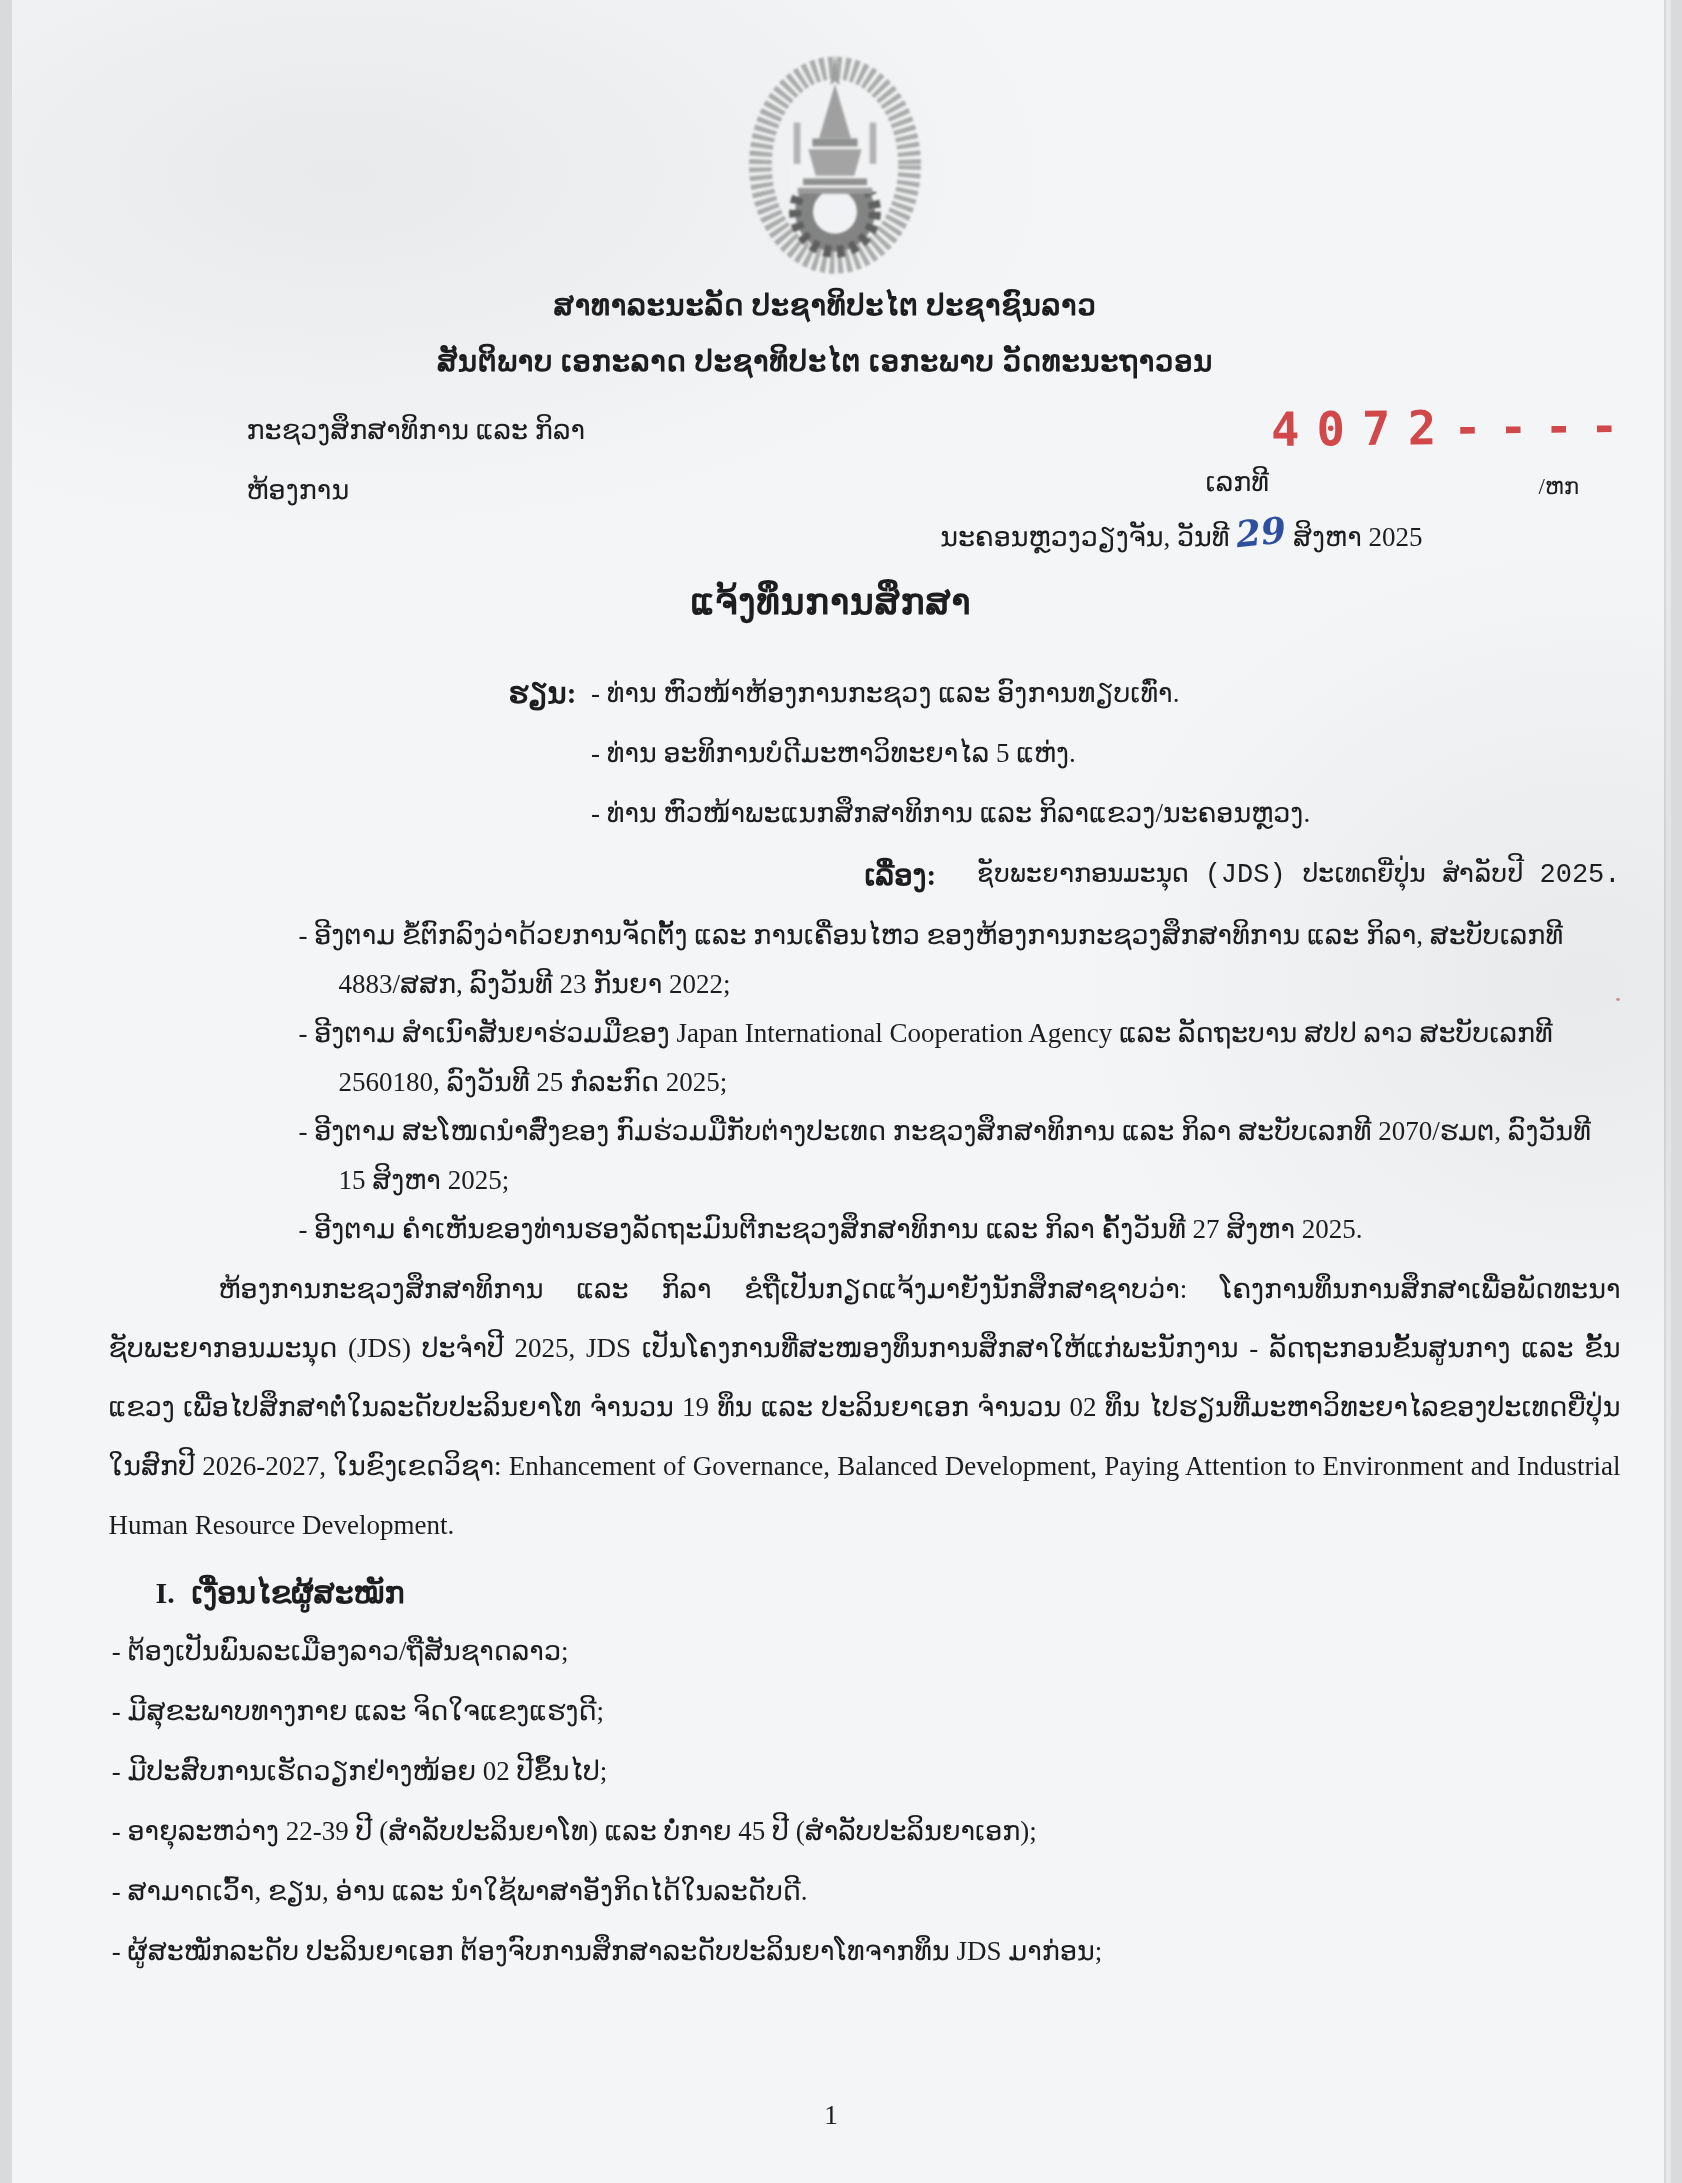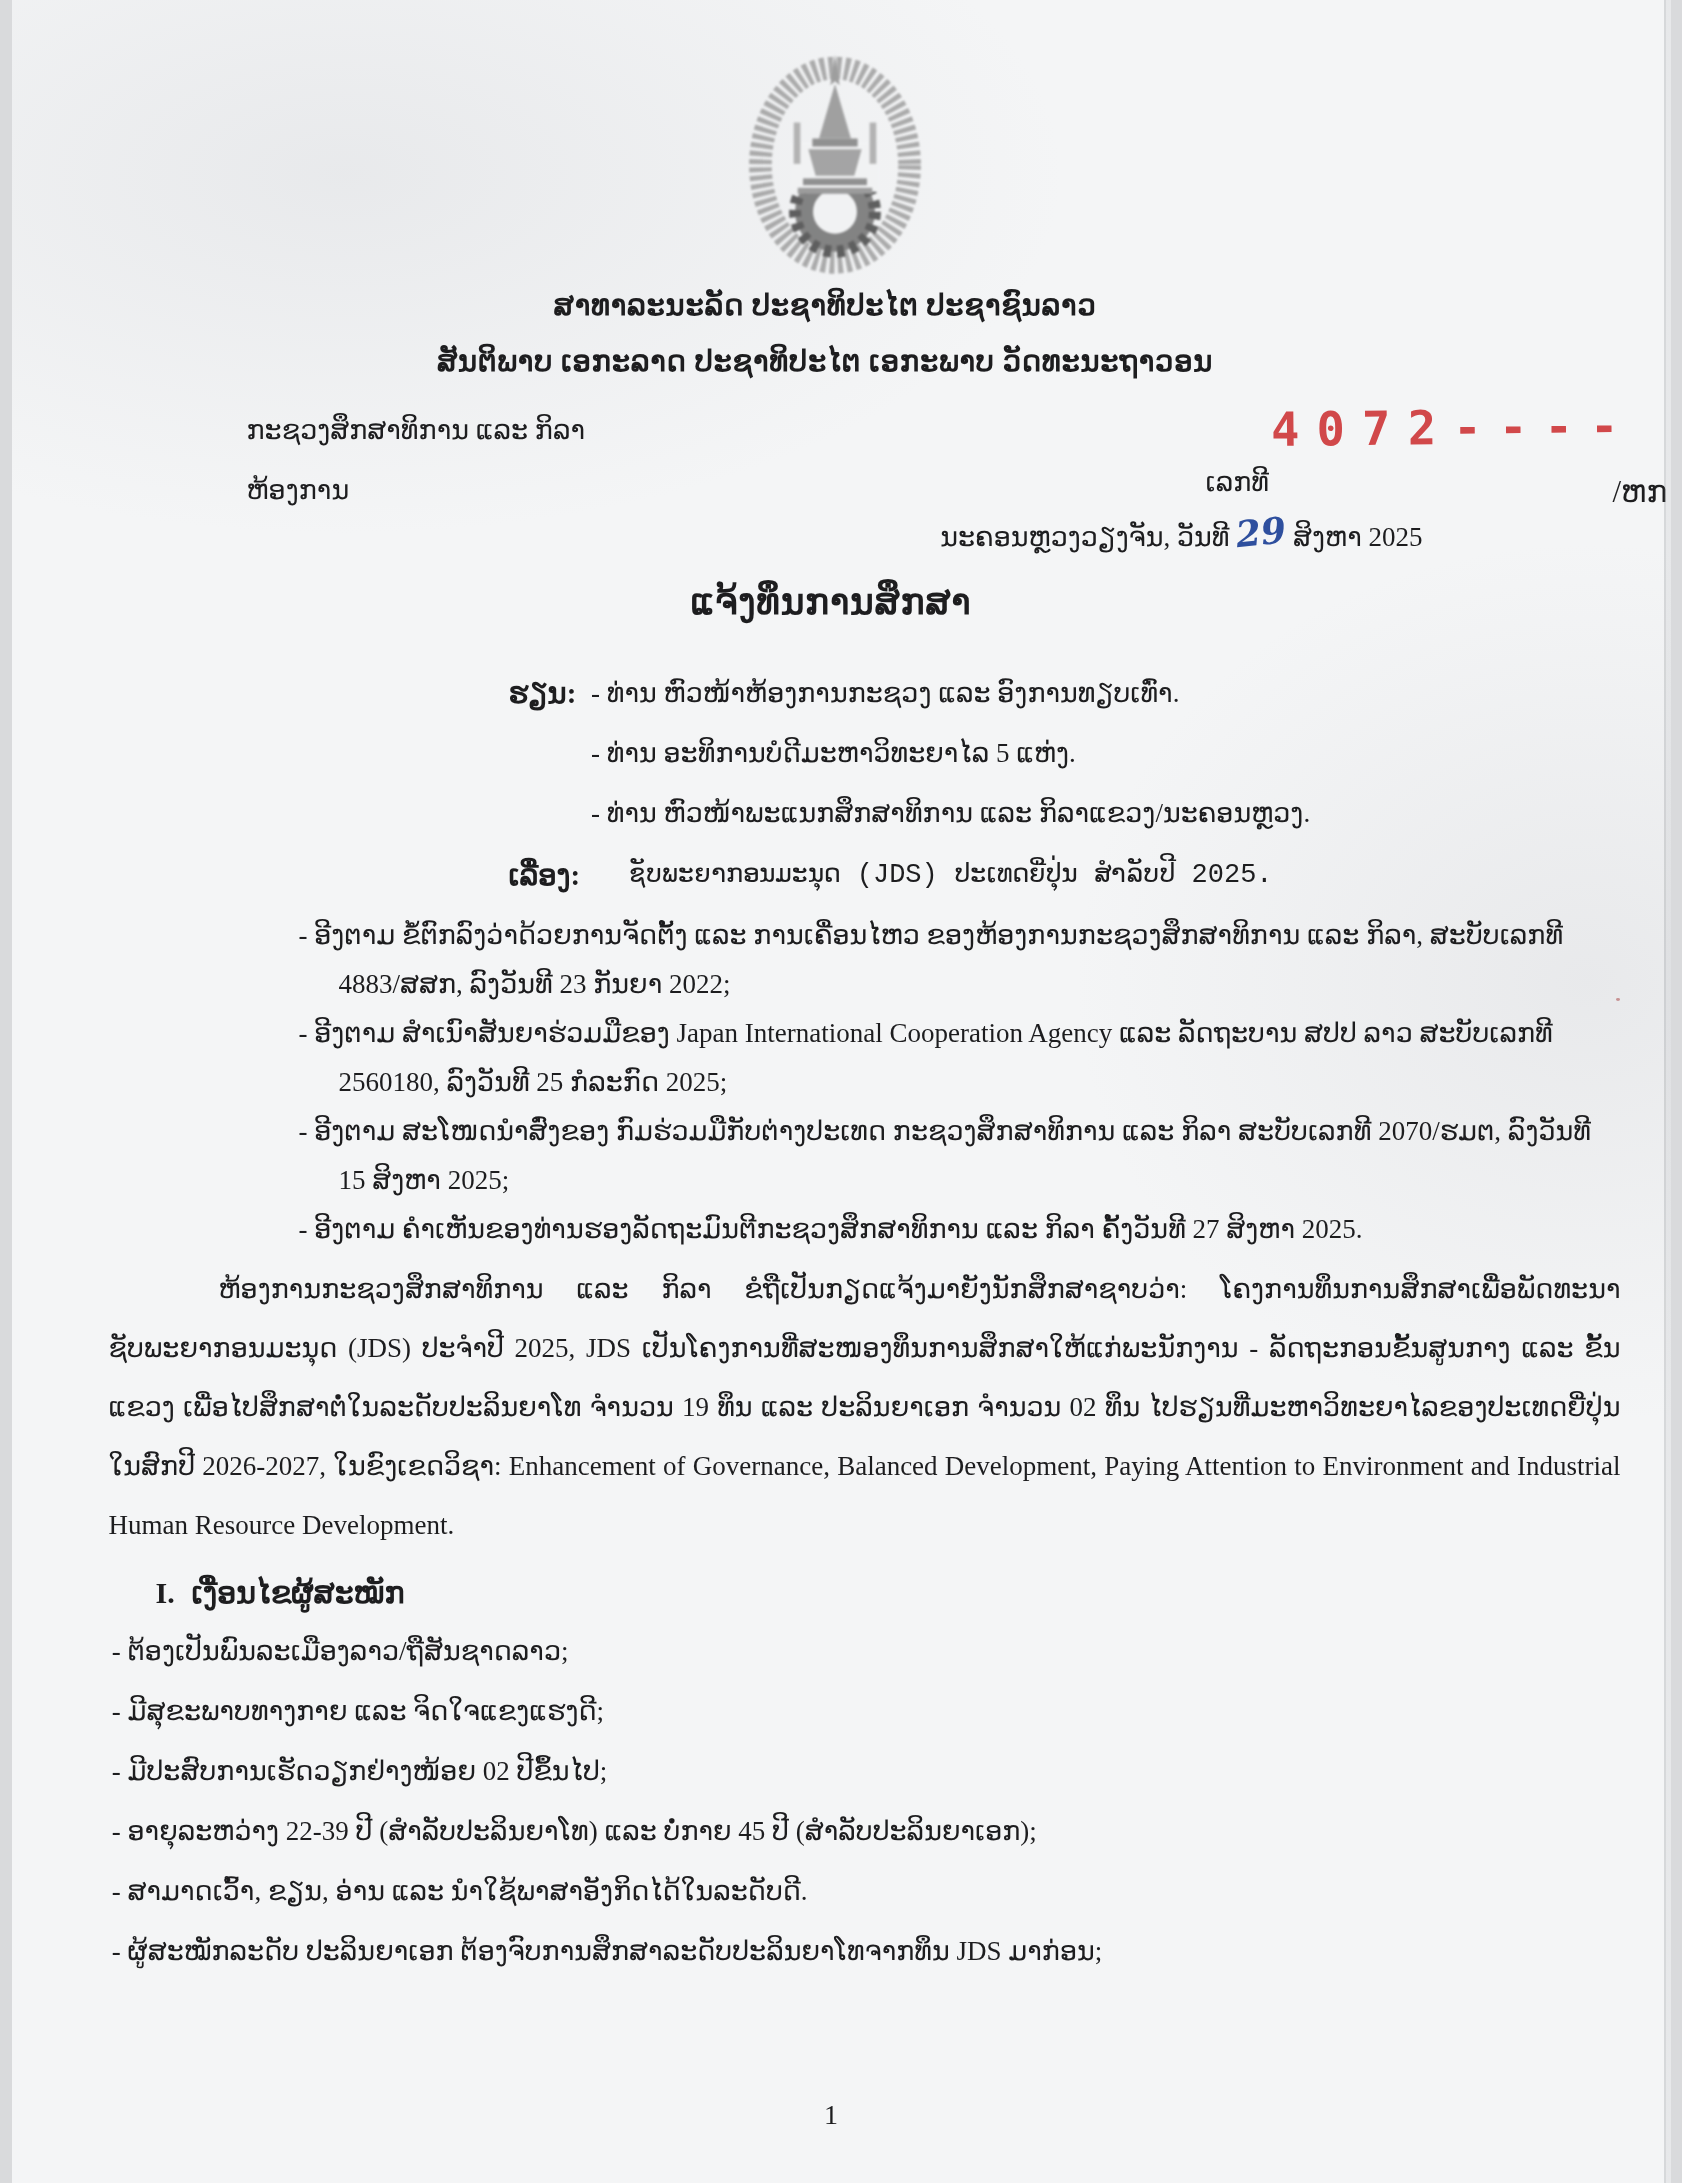--- a/index.html
+++ b/index.html
@@ -29,21 +29,21 @@
   .office   { position: absolute; left: 235px; top: 474px; font-size: 27px; }
 
   .ref-label  { position: absolute; left: 1194px; top: 466px; font-size: 27px; }
   .stamp {
     position: absolute; left: 1259px; top: 400px;
     font-family: "DejaVu Sans Mono", monospace;
     font-size: 47px; font-weight: 700; color: var(--stamp-red, #cf3a3c);
     letter-spacing: 17.3px; transform: rotate(-0.6deg);
     opacity: 0.92; white-space: nowrap;
   }
-  .ref-suffix { position: absolute; left: 1601px; top: 473px; font-size: 31px; }
+  .ref-suffix { position: absolute; left: 1527px; top: 473px; font-size: 23px; }
   .dateline {
     position: absolute; right: 248px; top: 512px;
     font-size: 27px; white-space: nowrap;
   }
   .hand {
     display: inline-block;
     font-family: "DejaVu Serif", serif;
     font-style: italic; font-weight: 700;
     font-size: 36px; color: var(--handwriting-blue, #2e4f9e);
     transform: rotate(-6deg) translateY(-1.3px);
@@ -52,21 +52,21 @@
   .title {
     position: absolute; left: -22px; top: 581px; width: 1683px;
     text-align: center; font-weight: 700; font-size: 36px; letter-spacing: 0.7px;
   }
 
   
   .content { position: absolute; left: 97px; top: 663px; width: 1512px; font-size: 27px; }
   .recipients { margin-left: 400px; display: flex; gap: 14.7px; }
   .recipients .blk-label { font-weight: 700; font-size: 29px; line-height: 60px; white-space: nowrap; }
   .recipients .items div { line-height: 60px; }
-  .subject { margin-left: 400px; margin-top: 4px; display: flex; gap: 22px; }
+  .subject { margin-top: 4px; display: flex; gap: 14px; justify-content: flex-end; }
   .subject .blk-label { font-weight: 700; font-size: 29px; line-height: 57px; white-space: nowrap; }
   .subject .s1 { line-height: 57px; }
   .subject .s2 { line-height: 57px; padding-left: 27px; font-family: Liberation Mono, monospace; }
 
   .citations { margin-top: 6.7px; }
   .cite { padding-left: 230px; text-indent: -40px; line-height: 49px; }
 
   .paragraph {
     margin-top: 6.7px; text-align: justify;
     text-indent: 110px; line-height: 59px;

